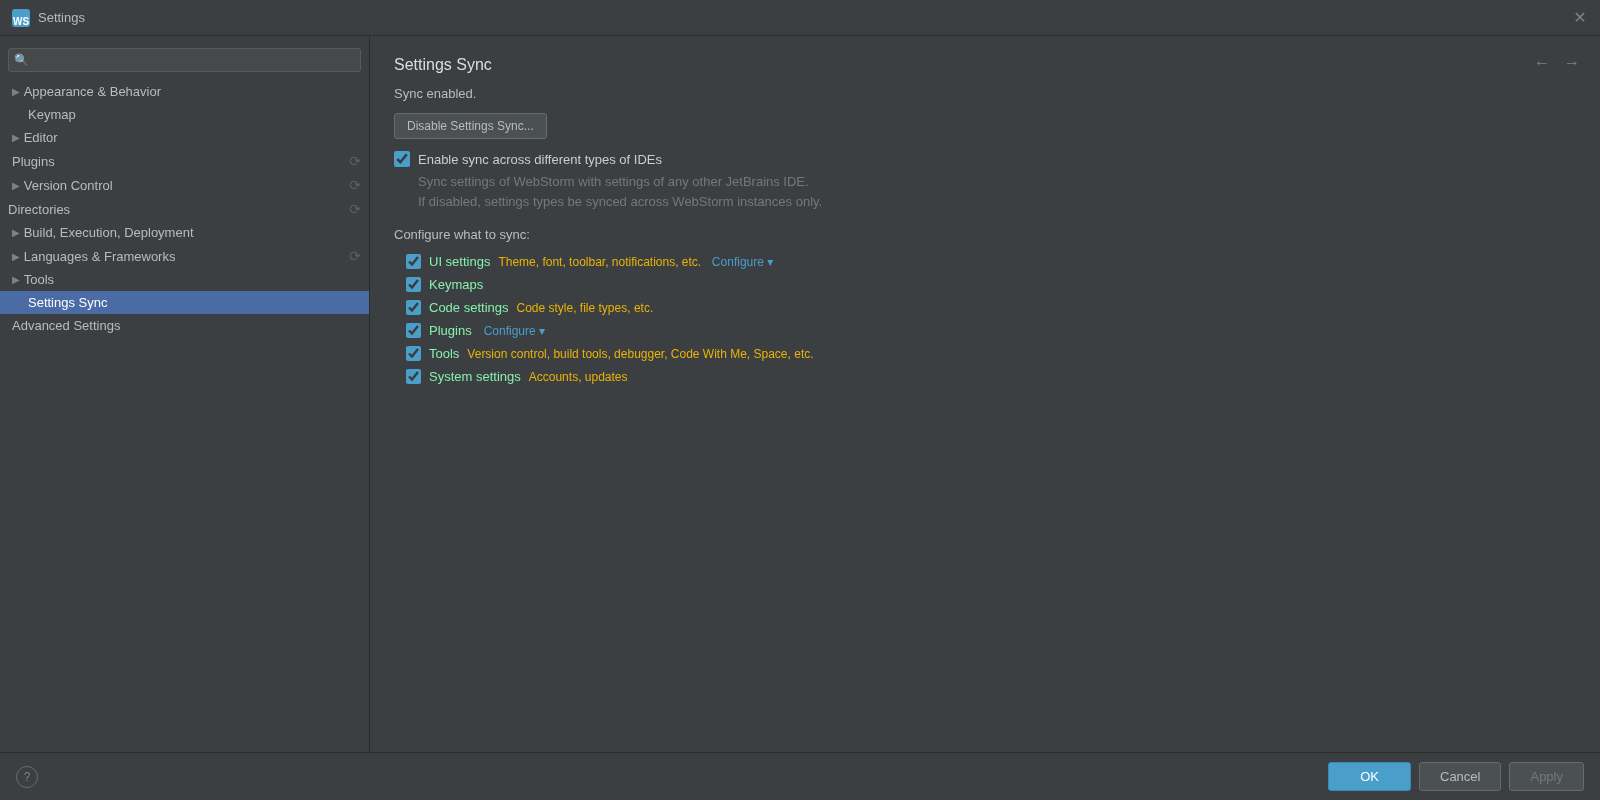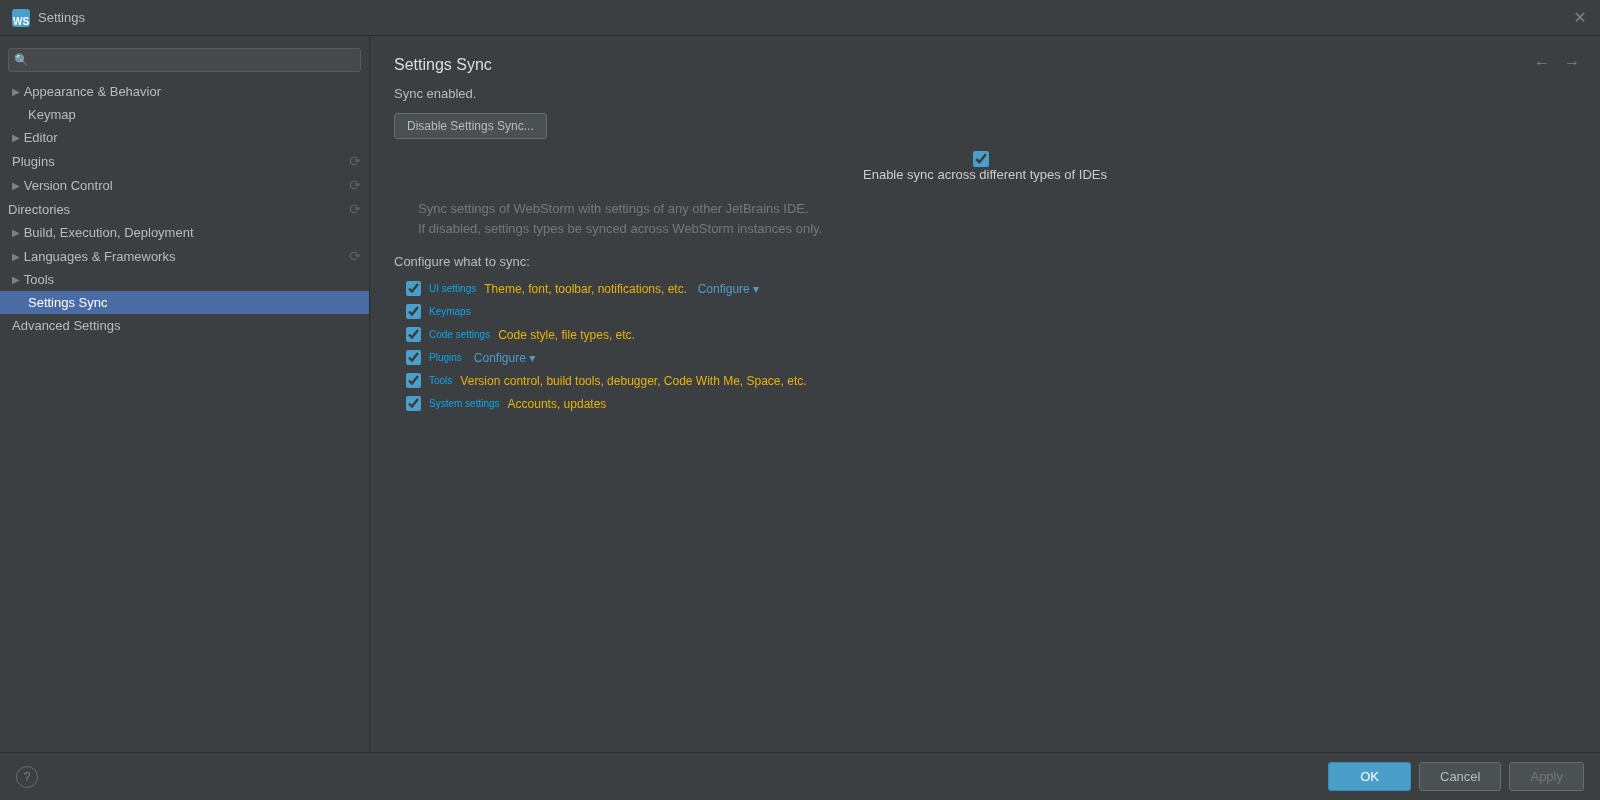--- a/index.html
+++ b/index.html
@@ -152,22 +152,21 @@
       padding: 5px 12px;
       font-size: 12px;
       cursor: pointer;
       border-radius: 3px;
       margin-bottom: 12px;
     }
 
     .checkbox-row {
       display: flex;
       align-items: center;
-      margin-bottom: 18px;
-      flex-direction: column;
+      margin-bottom: 6px;
     }
     .checkbox-row input[type="checkbox"] {
       width: 16px;
       height: 16px;
       margin-right: 8px;
       accent-color: #4a9eca;
       cursor: pointer;
       flex-shrink: 0;
     }
     .checkbox-label {
@@ -198,22 +197,22 @@
     }
     .sync-item-row input[type="checkbox"] {
       width: 15px;
       height: 15px;
       margin-right: 8px;
       accent-color: #4a9eca;
       cursor: pointer;
       flex-shrink: 0;
     }
     .sync-item-name {
-      color: #0ea5e9;
-      font-size: 10px;
+      color: #86efac;
+      font-size: 13px;
       margin-right: 8px;
     }
     .sync-item-desc {
       color: #eab308;
       font-size: 12px;
     }
     .configure-link {
       color: #4a9eca;
       font-size: 12px;
       cursor: pointer;

